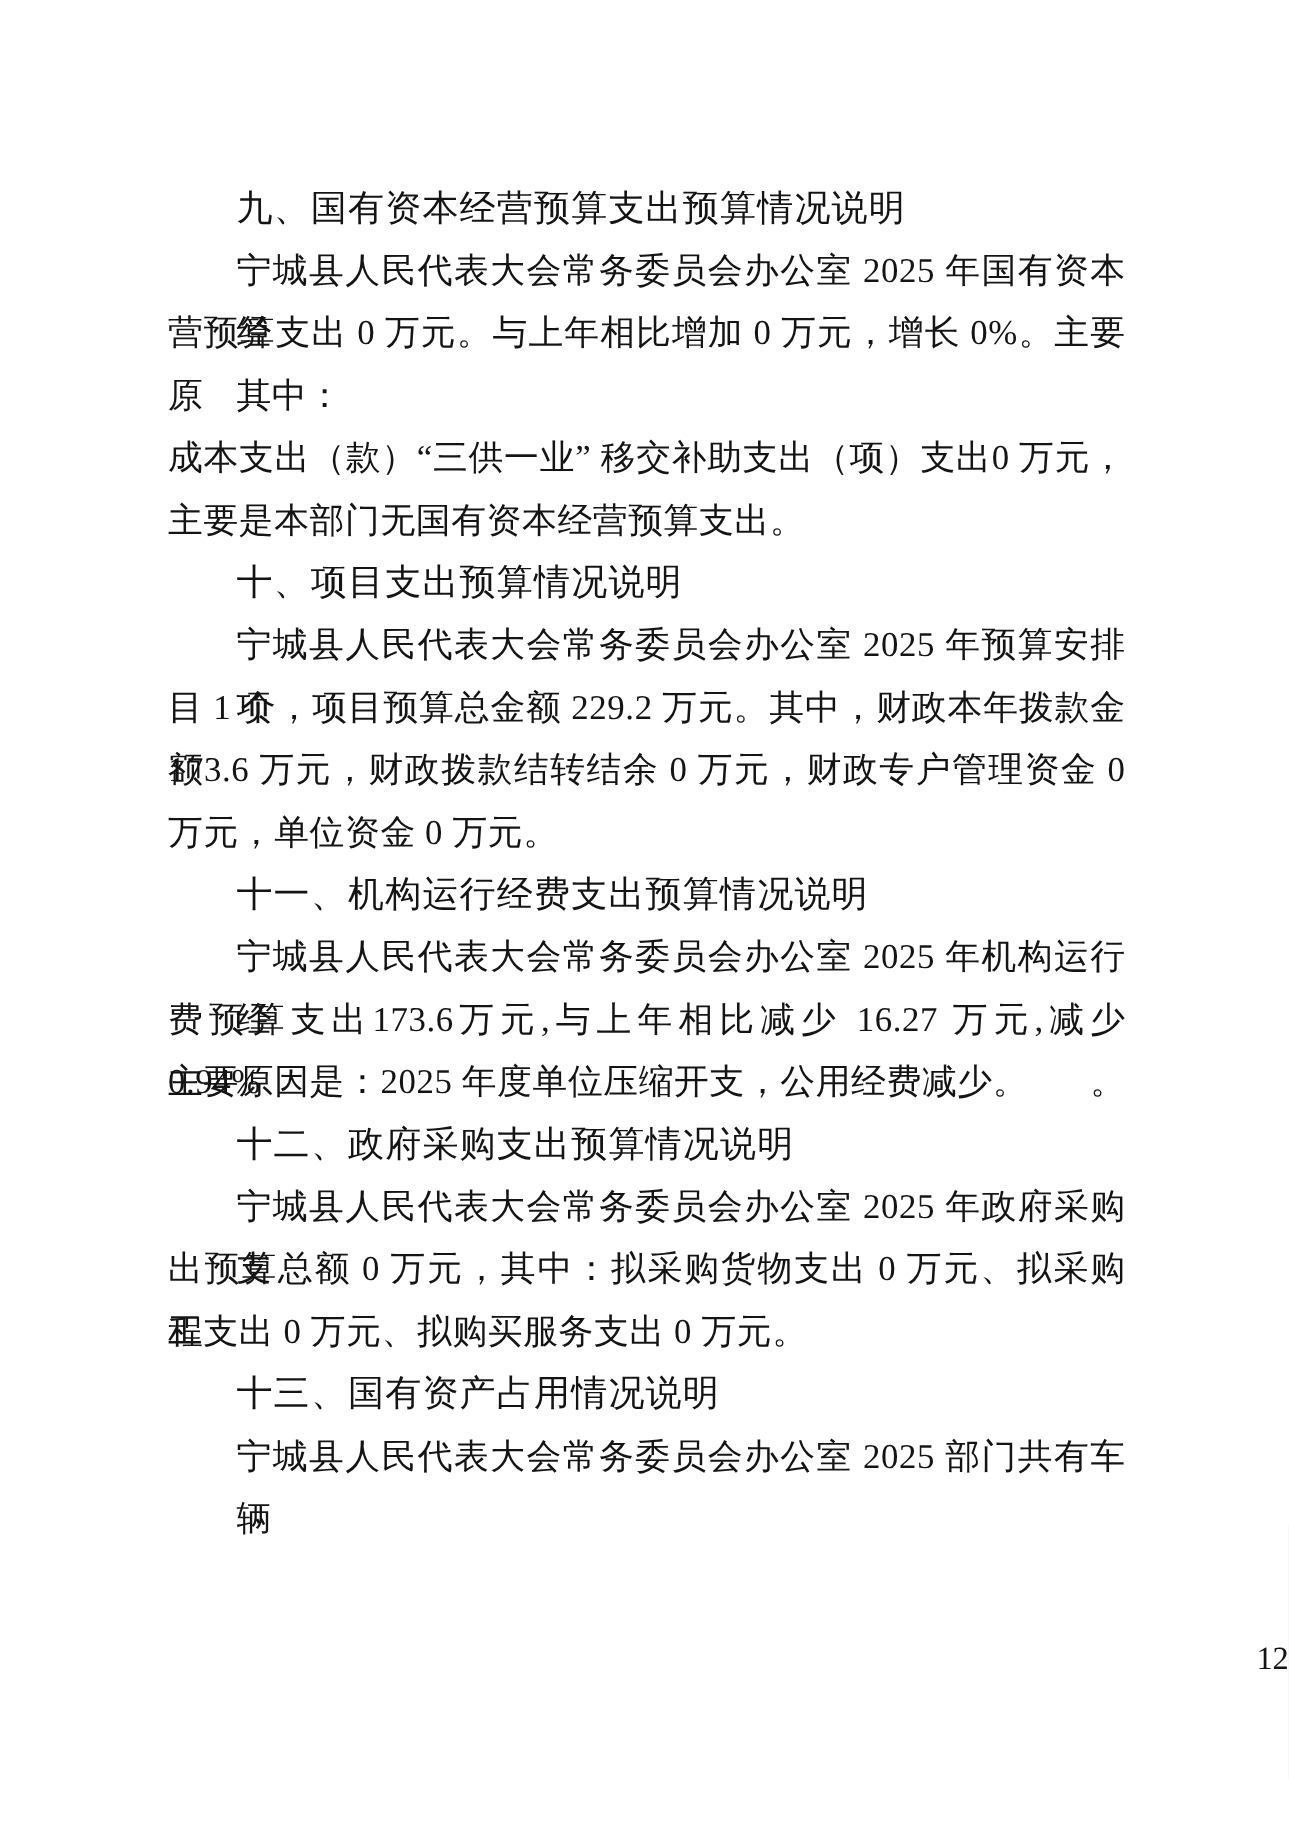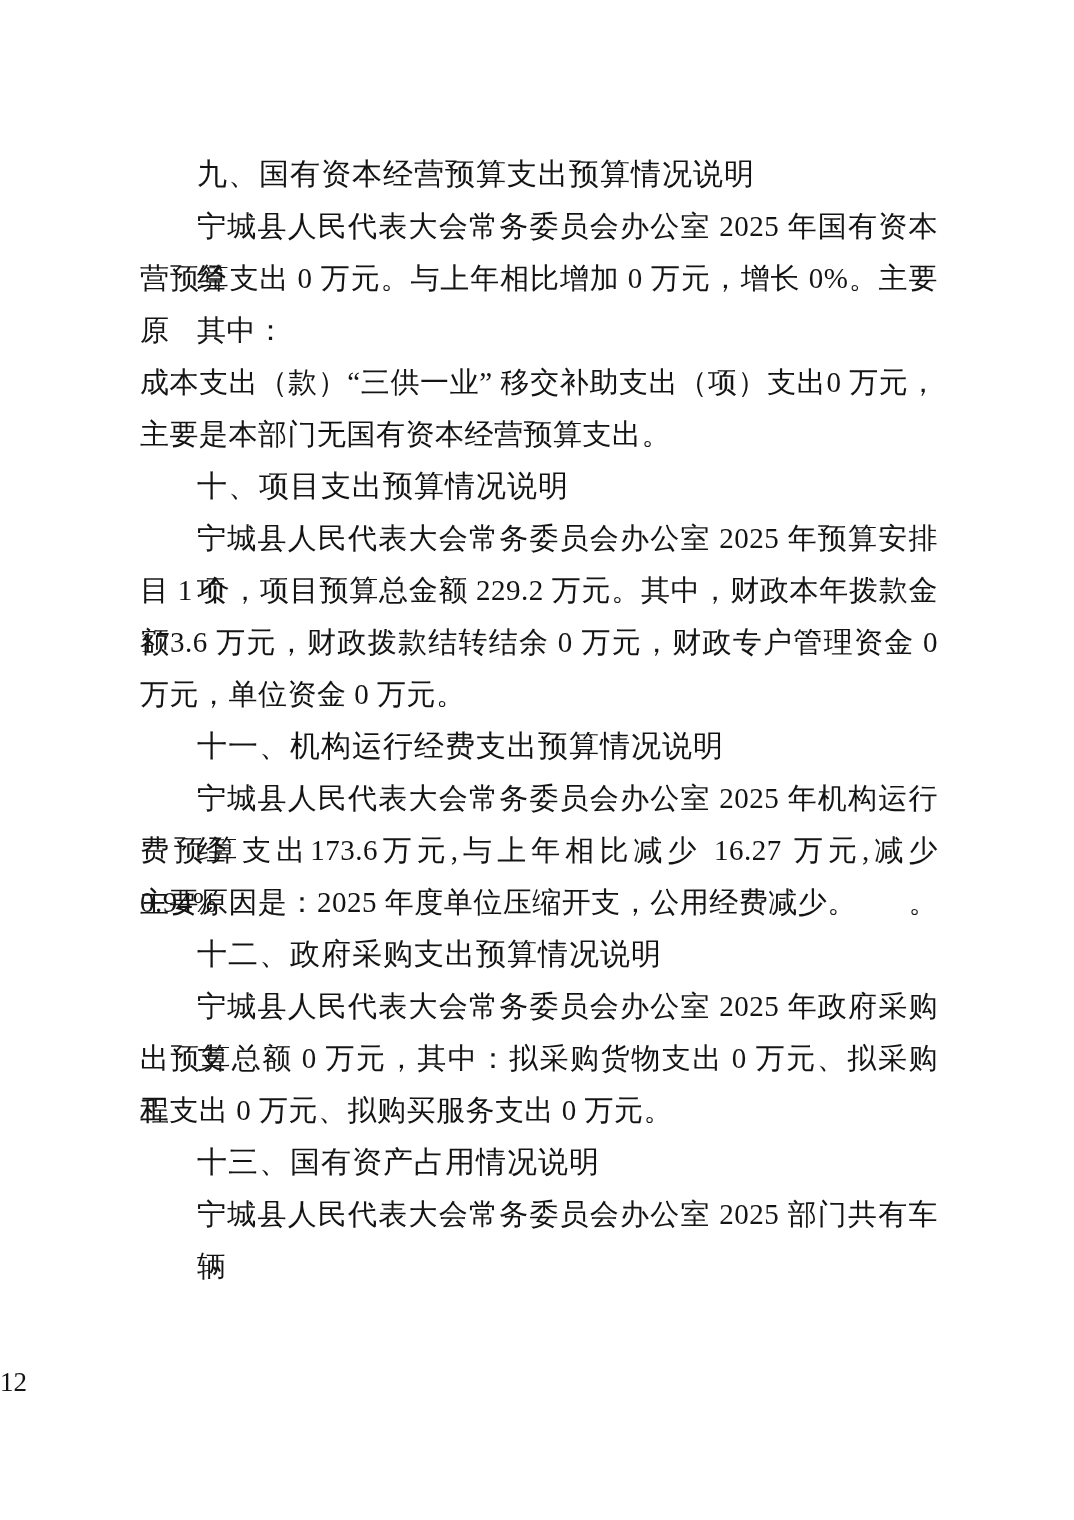--- a/index.html
+++ b/index.html
@@ -45,21 +45,21 @@
     font-size: 30px;
     letter-spacing: 1px;
   }
   .page-number {
     position: absolute;
     left: 0;
     right: 0;
     top: 1362px;
     height: 40px;
     line-height: 40px;
-    text-align: left;
+    text-align: right;
     font-size: 27px;
     font-family: "Liberation Serif", "DejaVu Serif", serif;
     color: #141414;
   }
 </style>
 </head>
 <body>
 
 <div class="page">
   <div class="content">

